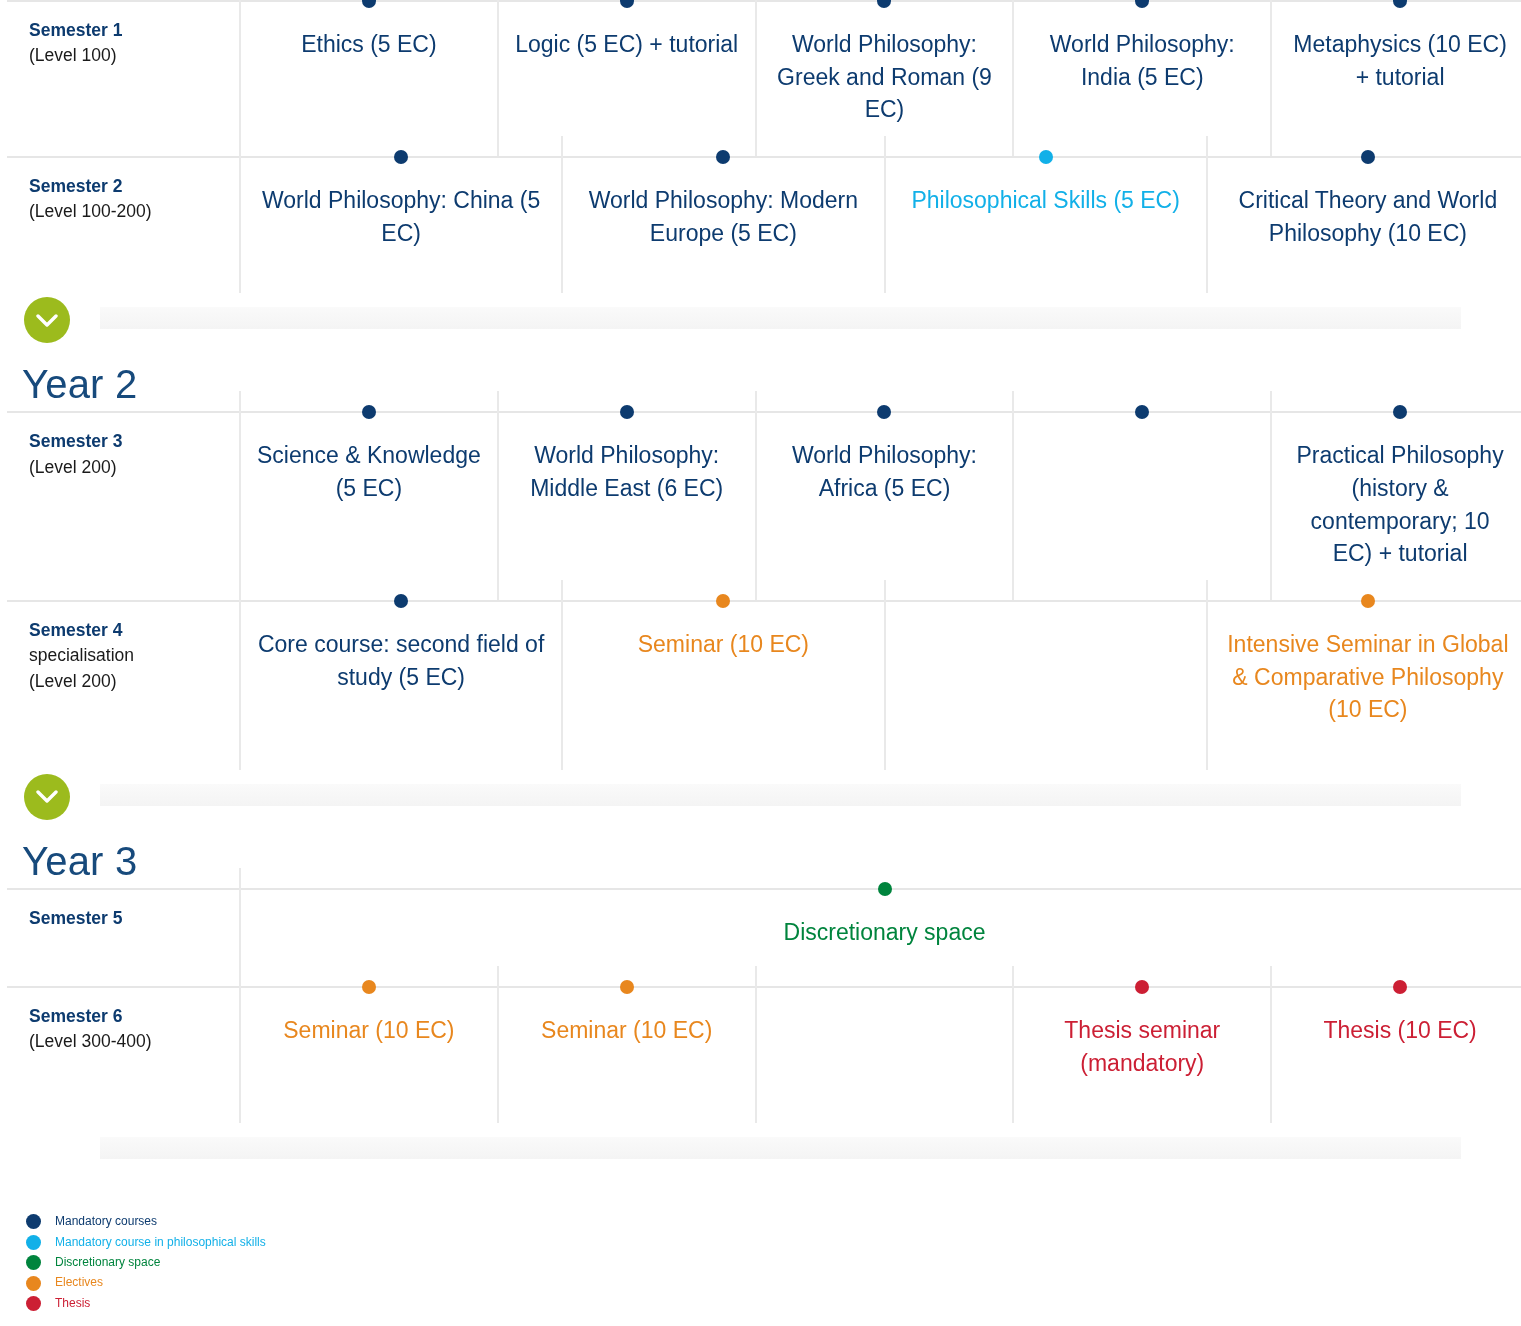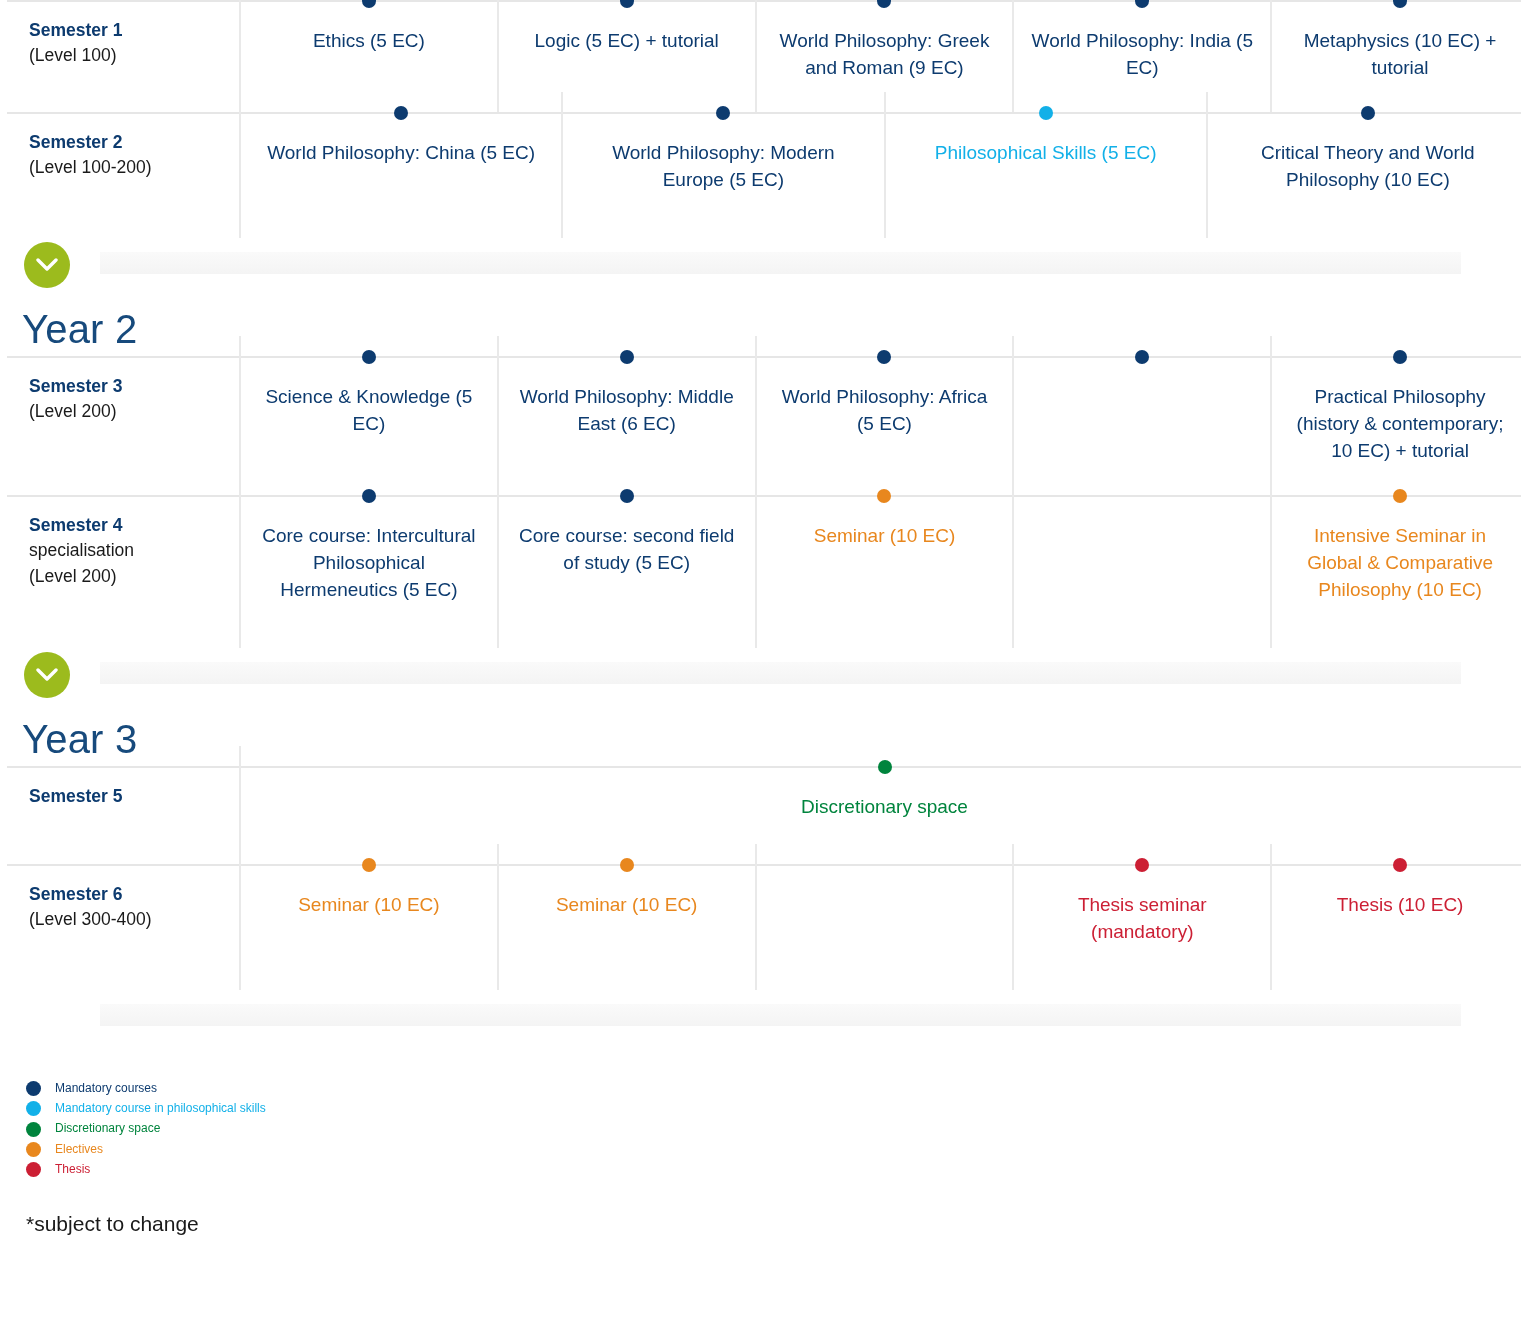--- a/index.html
+++ b/index.html
@@ -69,21 +69,21 @@
   .cell::before {
     content: "";
     position: absolute;
     left: -2px;
     top: -22px;
     width: 2px;
     height: 22px;
     background: #e9e9e9;
   }
   .cell-text {
-    font-size: 19px;
+    font-size: 23px;
     line-height: 1.42;
     color: #0d3b6f;
     display: block;
   }
   .dot {
     position: absolute;
     top: -8px;
     left: 50%;
     margin-left: -7px;
     width: 14px;
@@ -255,24 +255,20 @@
     </div>
     <div class="sem-row last">
       <div class="sem-label">
         <span class="sem-name">Semester 4</span>
         <span class="sem-sub">specialisation</span>
         <span class="sem-sub">(Level 200)</span>
       </div>
       <div class="sem-cells">
         <div class="cell">
           <span class="dot d-navy"></span>
-          <span class="cell-text c-navy">Core course: Intercultural Philosophical Hermeneutics (5 EC)</span>
-        </div>
-        <div class="cell">
-          <span class="dot d-navy"></span>
           <span class="cell-text c-navy">Core course: second field of study (5 EC)</span>
         </div>
         <div class="cell">
           <span class="dot d-orange"></span>
           <span class="cell-text c-orange">Seminar (10 EC)</span>
         </div>
         <div class="cell empty">
           <span class="cell-text "></span>
         </div>
         <div class="cell">

